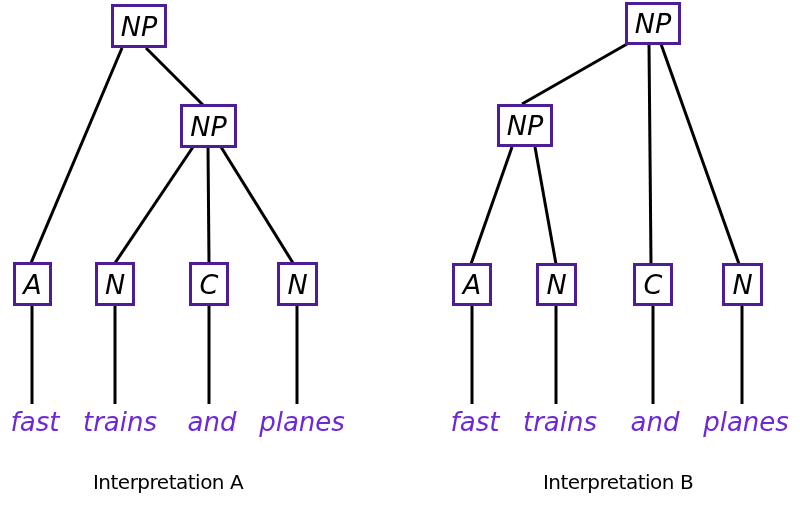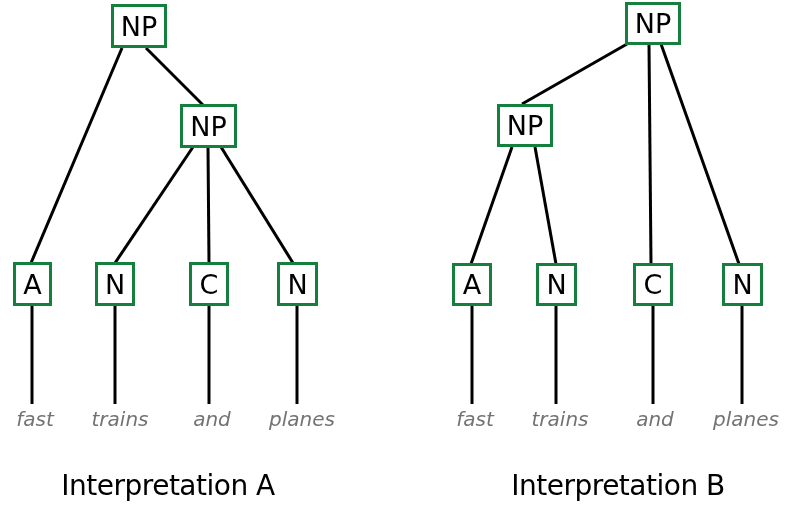--- a/index.html
+++ b/index.html
@@ -23,42 +23,43 @@
     width: 800px;
     height: 513px;
   }
   .edges line {
     stroke: #000000;
     stroke-width: 3;
   }
   .node {
     position: absolute;
     box-sizing: border-box;
-    border: 3px solid #15803d;
+    border: 3px solid #4c1d95;
     background: #ffffff;
     display: flex;
     align-items: center;
     justify-content: center;
     font-size: 27px;
     line-height: 1;
     color: #000000;
+    font-style: italic;
   }
   .word {
     position: absolute;
     transform: translateX(-50%);
     font-style: italic;
-    font-size: 20px;
+    font-size: 26px;
     line-height: 1.1;
     white-space: nowrap;
-    color: #737373;
+    color: #6d28d9;
   }
   .caption {
     position: absolute;
     transform: translateX(-50%);
-    font-size: 28px;
+    font-size: 20px;
     letter-spacing: -0.5px;
     line-height: 1.1;
     white-space: nowrap;
     color: #000000;
   }
 </style>
 </head>
 <body>
 
 <div class="canvas">

